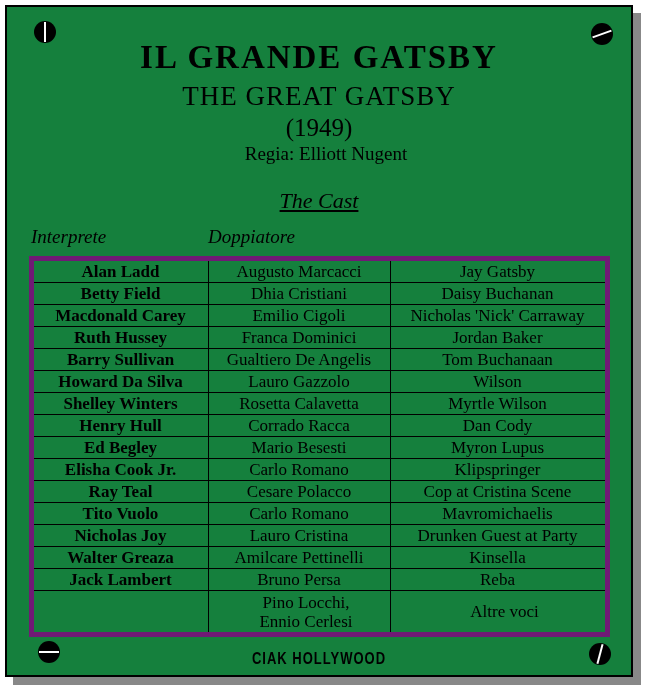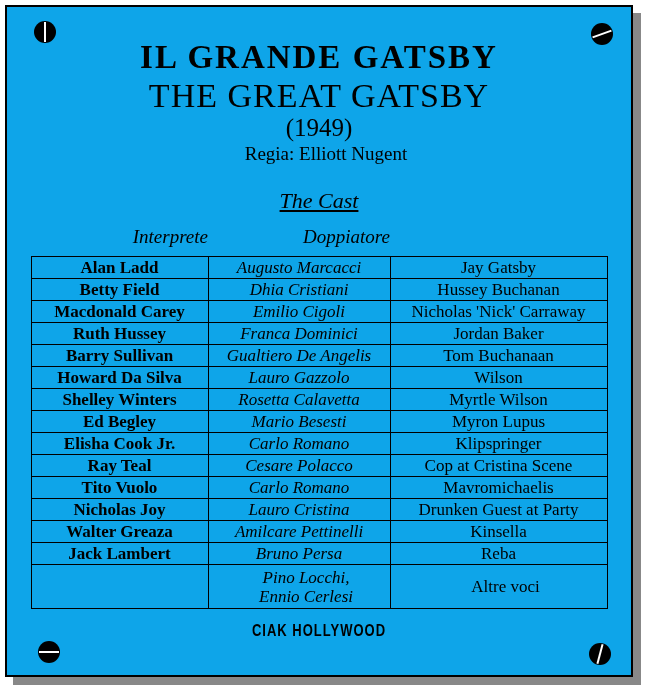--- a/index.html
+++ b/index.html
@@ -7,21 +7,21 @@
     width: 651px; height: 688px;
     background: #ffffff;
     font-family: "Liberation Serif", serif;
     color: #000000;
     overflow: hidden;
   }
   .page {
     position: absolute;
     left: 5px; top: 5px;
     width: 628px; height: 672px;
-    background: #0ea5e9;
+    background: #15803d;
     border: 2px solid #000000;
     box-shadow: 8px 8px 0 0 #888888;
   }
   
   .screw {
     position: absolute;
     width: 22px; height: 22px;
     background: #000000;
     border-radius: 50%;
   }
@@ -43,21 +43,21 @@
   .title-block { text-align: center; }
   .title-it {
     margin-top: 32px;
     font-size: 33px;
     font-weight: bold;
     letter-spacing: 2px;
     line-height: 37px;
   }
   .title-en {
     margin-top: 5px;
-    font-size: 34px;
+    font-size: 27px;
     letter-spacing: 1px;
     line-height: 30px;
   }
   .year {
     margin-top: 3px;
     font-size: 25px;
     line-height: 27px;
   }
   .director {
     margin-top: 2px;
@@ -74,47 +74,47 @@
   }
   .cast-heading span { text-decoration: underline; text-align: right; }
 
   .col-headers {
     width: 576px;
     margin: 13px auto 8px auto;
     display: flex;
     font-size: 19px;
     font-style: italic;
   }
-  .col-headers .col-h { text-align: right; }
+  .col-headers .col-h { text-align: left; }
   .col-h.c1 { width: 177px; }
   .col-h.c2 { width: 182px; }
   .col-h.c3 { width: 217px; }
 
   table.cast {
     width: 576px;
     margin: 0 auto;
     border-collapse: collapse;
-    border: 1px solid #701a75;
+    border: 5px solid #701a75;
     table-layout: fixed;
   }
   table.cast col.c1 { width: 177px; }
   table.cast col.c2 { width: 182px; }
   table.cast col.c3 { width: 217px; }
   table.cast td {
     border: 1px solid #000000;
     height: 21px;
     text-align: center;
     vertical-align: middle;
     font-size: 17px;
     line-height: 19px;
     padding: 1px 2px;
     overflow: hidden;
   }
   td.actor { font-weight: bold; }
-  td.dubber { font-style: italic; white-space: pre-line; }
+  td.dubber { white-space: pre-line; }
   tr.tall td { height: 44px; padding-left: 16px; }
 
   .footer-logo {
     margin-top: 14px;
     text-align: center;
     font-family: "Liberation Sans", sans-serif;
     font-size: 13px;
     font-weight: bold;
     letter-spacing: 1px;
     transform: scaleY(1.25);
@@ -162,21 +162,21 @@
       </colgroup>
     <tbody>
         <tr>
           <td class="actor">Alan Ladd</td>
           <td class="dubber">Augusto Marcacci</td>
           <td class="character">Jay Gatsby</td>
         </tr>
         <tr>
           <td class="actor">Betty Field</td>
           <td class="dubber">Dhia Cristiani</td>
-          <td class="character">Hussey Buchanan</td>
+          <td class="character">Daisy Buchanan</td>
         </tr>
         <tr>
           <td class="actor">Macdonald Carey</td>
           <td class="dubber">Emilio Cigoli</td>
           <td class="character">Nicholas 'Nick' Carraway</td>
         </tr>
         <tr>
           <td class="actor">Ruth Hussey</td>
           <td class="dubber">Franca Dominici</td>
           <td class="character">Jordan Baker</td>
@@ -188,20 +188,25 @@
         </tr>
         <tr>
           <td class="actor">Howard Da Silva</td>
           <td class="dubber">Lauro Gazzolo</td>
           <td class="character">Wilson</td>
         </tr>
         <tr>
           <td class="actor">Shelley Winters</td>
           <td class="dubber">Rosetta Calavetta</td>
           <td class="character">Myrtle Wilson</td>
+        </tr>
+        <tr>
+          <td class="actor">Henry Hull</td>
+          <td class="dubber">Corrado Racca</td>
+          <td class="character">Dan Cody</td>
         </tr>
         <tr>
           <td class="actor">Ed Begley</td>
           <td class="dubber">Mario Besesti</td>
           <td class="character">Myron Lupus</td>
         </tr>
         <tr>
           <td class="actor">Elisha Cook Jr.</td>
           <td class="dubber">Carlo Romano</td>
           <td class="character">Klipspringer</td>

